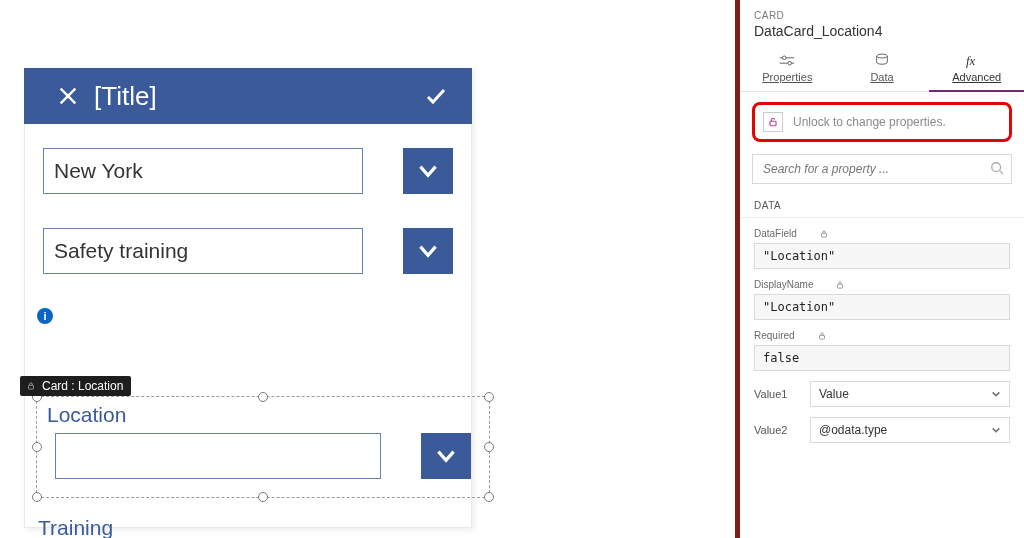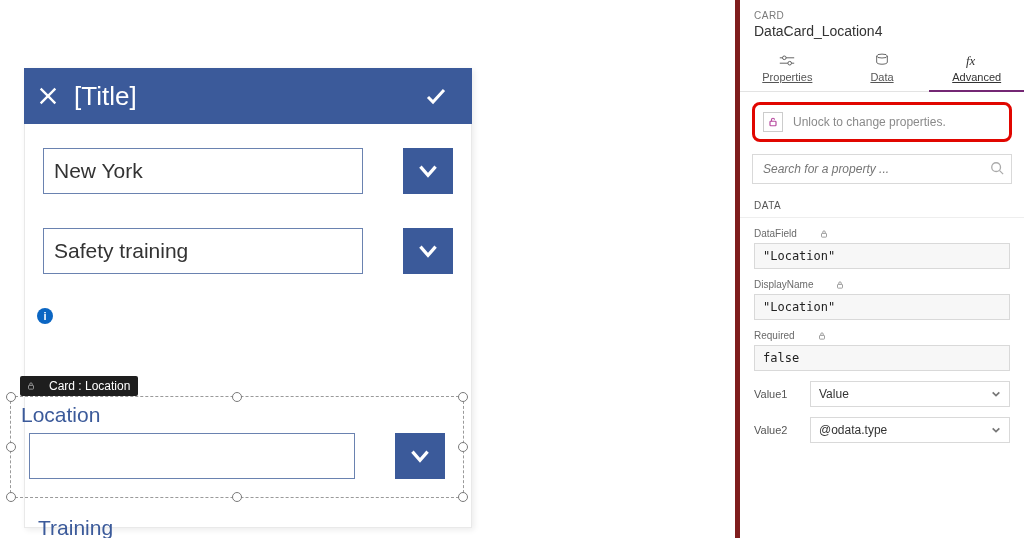--- a/index.html
+++ b/index.html
@@ -8,21 +8,21 @@
 
   
   #canvas-area { position:absolute; left:10px; top:0; width:720px; height:538px; background:#fff; }
   #form-card {
     position:absolute; left:14px; top:68px; width:448px; height:460px;
     background:#fff; border:1px solid #e9e9e9;
     box-shadow:2px 2px 6px rgba(0,0,0,.08);
   }
   #title-bar {
     display:flex; align-items:center; height:56px;
-    background:#3b5a9a; color:#fff; padding:0 16px 0 4px;
+    background:#3b5a9a; color:#fff; padding:0 16px 0 24px;
     margin:-1px -1px 0 -1px;
   }
   #title-bar .x-btn,
   #title-bar .check-btn {
     width:40px; height:56px; display:flex; align-items:center; justify-content:center;
     cursor:pointer;
   }
   #title-bar .title { flex:1; font-size:26px; padding-left:6px; }
   .icon-x { width:22px; height:22px; stroke:#fff; stroke-width:2.5; fill:none; }
   .icon-check { width:24px; height:24px; stroke:#fff; stroke-width:3; fill:none; }
@@ -43,21 +43,21 @@
   .chevron-down { width:26px; height:26px; stroke:#fff; stroke-width:3; fill:none; }
 
   .info-dot {
     position:absolute; left:12px; top:239px; width:16px; height:16px; border-radius:50%;
     background:#0b66c3; color:#fff; font-size:11px; line-height:16px; text-align:center;
     font-weight:600;
   }
 
   
   #sel-card {
-    position:absolute; left:0; top:396px; width:454px; height:102px;
+    position:absolute; left:26px; top:396px; width:454px; height:102px;
     border:1px dashed #9a9a9a; background:rgba(255,255,255,.0);
   }
   #sel-card .label {
     padding:6px 10px 0 10px; font-size:21px; color:#3b5a9a;
   }
   #sel-card .dropdown-row { margin:6px 18px 0 18px; height:46px; }
 
   #next-card-label {
     position:absolute; left:28px; top:516px; font-size:21px; color:#3b5a9a;
   }
@@ -66,21 +66,21 @@
     position:absolute; width:10px; height:10px; background:#fff;
     border:1px solid #7a7a7a; border-radius:50%;
   }
   #h-tl{left:-5px;top:-5px}#h-tr{right:-5px;top:-5px}#h-bl{left:-5px;bottom:-5px}#h-br{right:-5px;bottom:-5px}
   #h-tc{left:50%;top:-5px;margin-left:-5px}#h-bc{left:50%;bottom:-5px;margin-left:-5px}
   #h-lc{left:-5px;top:50%;margin-top:-5px}#h-rc{right:-5px;top:50%;margin-top:-5px}
 
   #sel-tooltip {
     position:absolute; left:10px; top:376px;
     background:#1e1e1e; color:#fff; font-size:12px;
-    padding:3px 8px 3px 6px; border-radius:2px; display:flex; align-items:center; gap:13px;
+    padding:3px 8px 3px 6px; border-radius:2px; display:flex; align-items:center; gap:6px;
     z-index:3;
   }
   #sel-tooltip .lock { width:10px; height:10px; }
 
   
   #prop-panel {
     position:absolute; left:735px; top:0; width:289px; height:538px;
     border-left:5px solid #7f1d1d; background:#fff;
   }
   #pp-head { padding:10px 14px 0 14px; }

